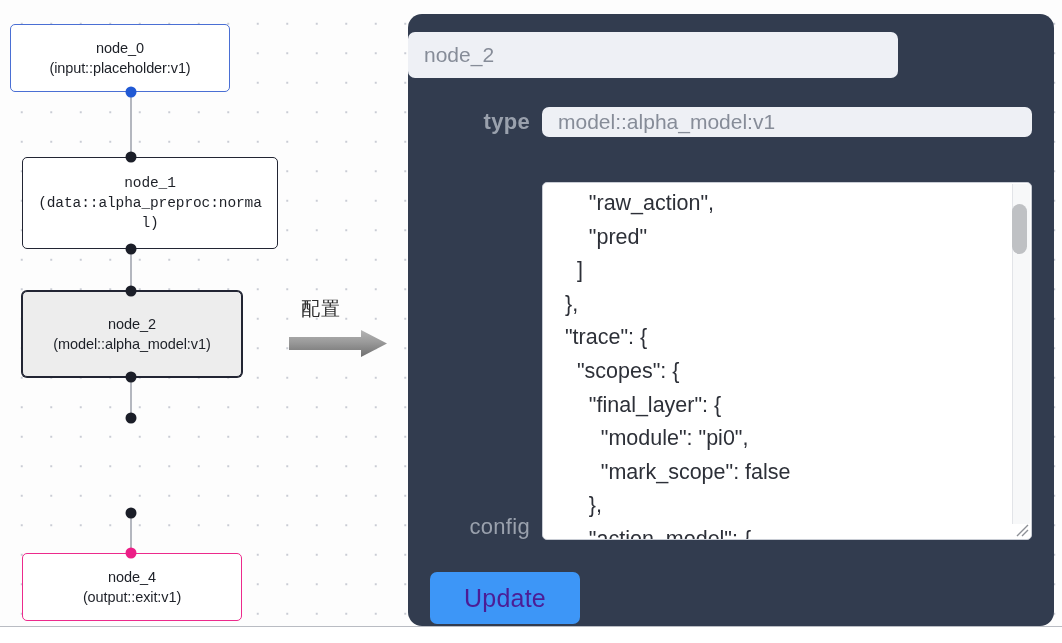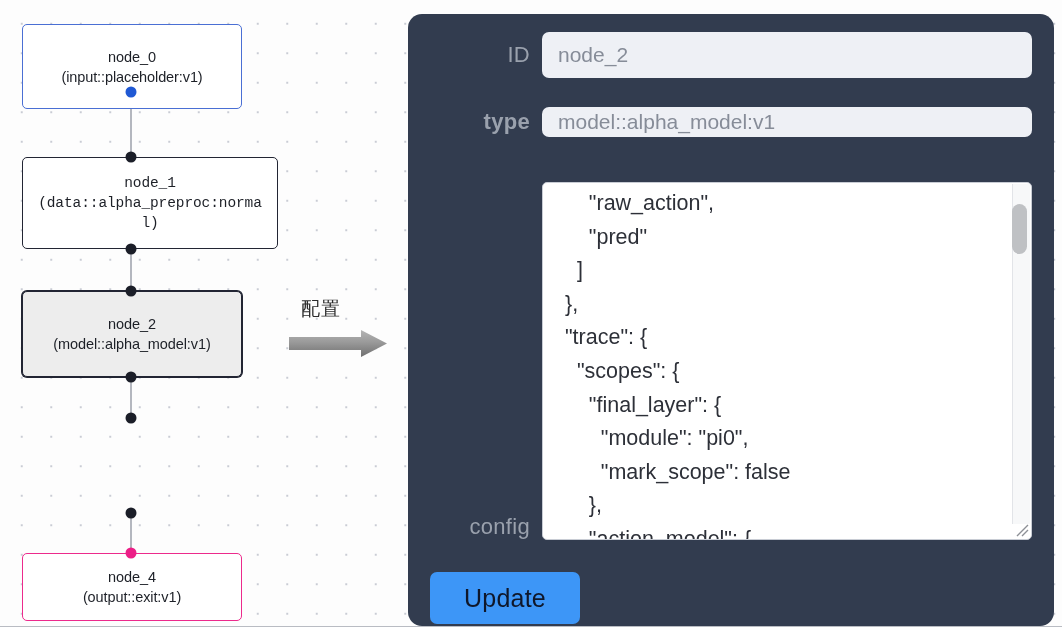--- a/index.html
+++ b/index.html
@@ -219,21 +219,21 @@
     height: 16px;
   }
 
   #update-button {
     position: absolute;
     left: 22px;
     top: 558px;
     width: 150px;
     height: 52px;
     background: #3d96f7;
-    color: #0f172a;
+    color: #4c1d95;
     border: none;
     border-radius: 7px;
     font-size: 25px;
     font-family: "Liberation Sans", sans-serif;
     letter-spacing: 0.2px;
     cursor: pointer;
     text-align: center;
     line-height: 46px;
     padding: 0;
   }
@@ -254,21 +254,21 @@
 
 <div id="screen">
 
   <div id="canvas">
 
     <div class="edge" style="left:130px; top:92px; height:65px;"></div>
     <div class="edge" style="left:130px; top:249px; height:42px;"></div>
     <div class="edge" style="left:130px; top:377px; height:41px;"></div>
     <div class="edge" style="left:130px; top:513px; height:40px;"></div>
 
-    <div class="node is-input" style="left:22px; top:24px; width:220px; height:85px;">
+    <div class="node is-input" style="left:10px; top:24px; width:220px; height:68px;">
       <span class="label">node_0
 (input::placeholder:v1)</span>
     </div>
     <div class="handle blue" style="left:131px; top:92px;"></div>
 
     <div class="node" style="left:22px; top:157px; width:256px; height:92px;font-family:Liberation Mono, monospace;">
       <span class="label">node_1
 (data::alpha_preproc:normal)</span>
     </div>
     <div class="handle" style="left:131px; top:157px;"></div>
@@ -302,21 +302,20 @@
         </linearGradient>
       </defs>
       <path d="M0,7 L72,7 L72,0 L98,13.5 L72,27 L72,20 L0,20 Z" fill="url(#agrad)"></path>
     </svg>
   </div>
 
   <div id="panel">
     <div id="panel-inner">
 
       <div class="field-row" id="row-id">
-        <div class="field-label">ID</div>
         <input class="field-input" type="text" value="node_2" style="">
       </div>
 
       <div class="field-row" id="row-type">
         <div class="field-label">type</div>
         <input class="field-input" type="text" value="model::alpha_model:v1" style="">
       </div>
 
       <div id="row-config">
         <div class="field-label">config</div>

